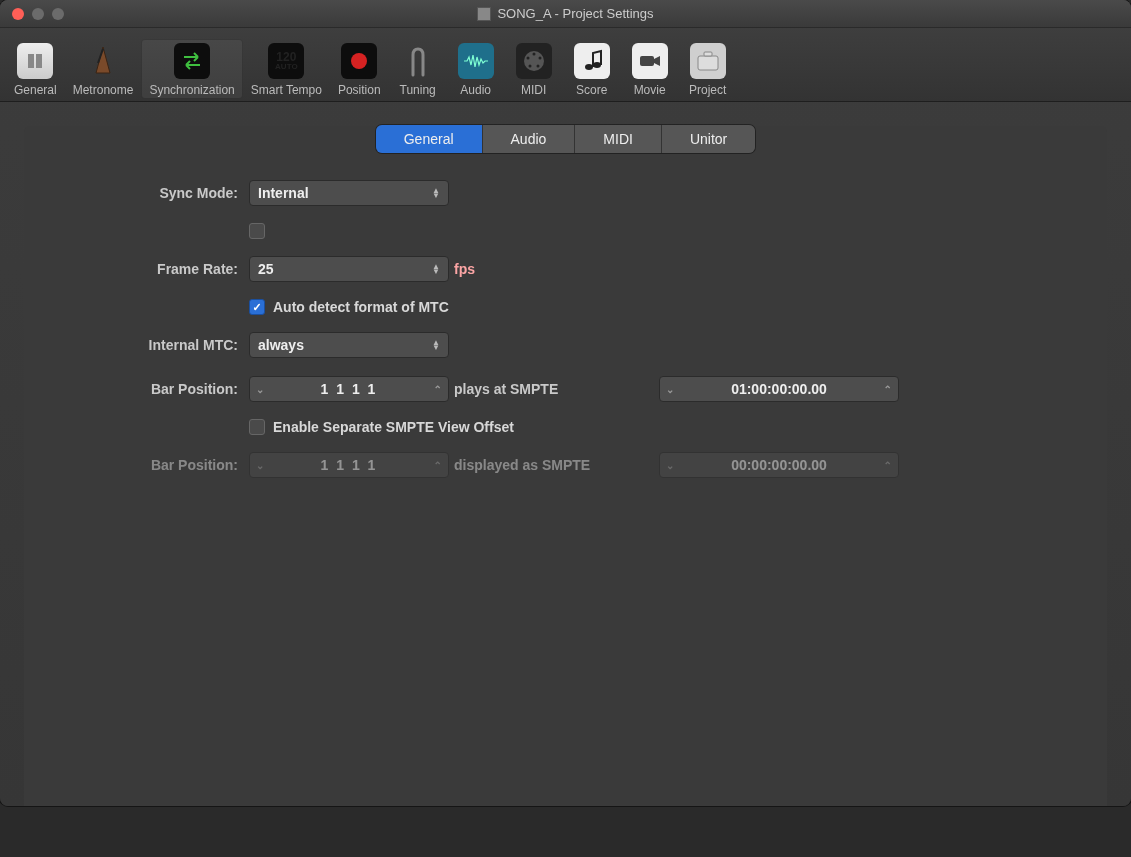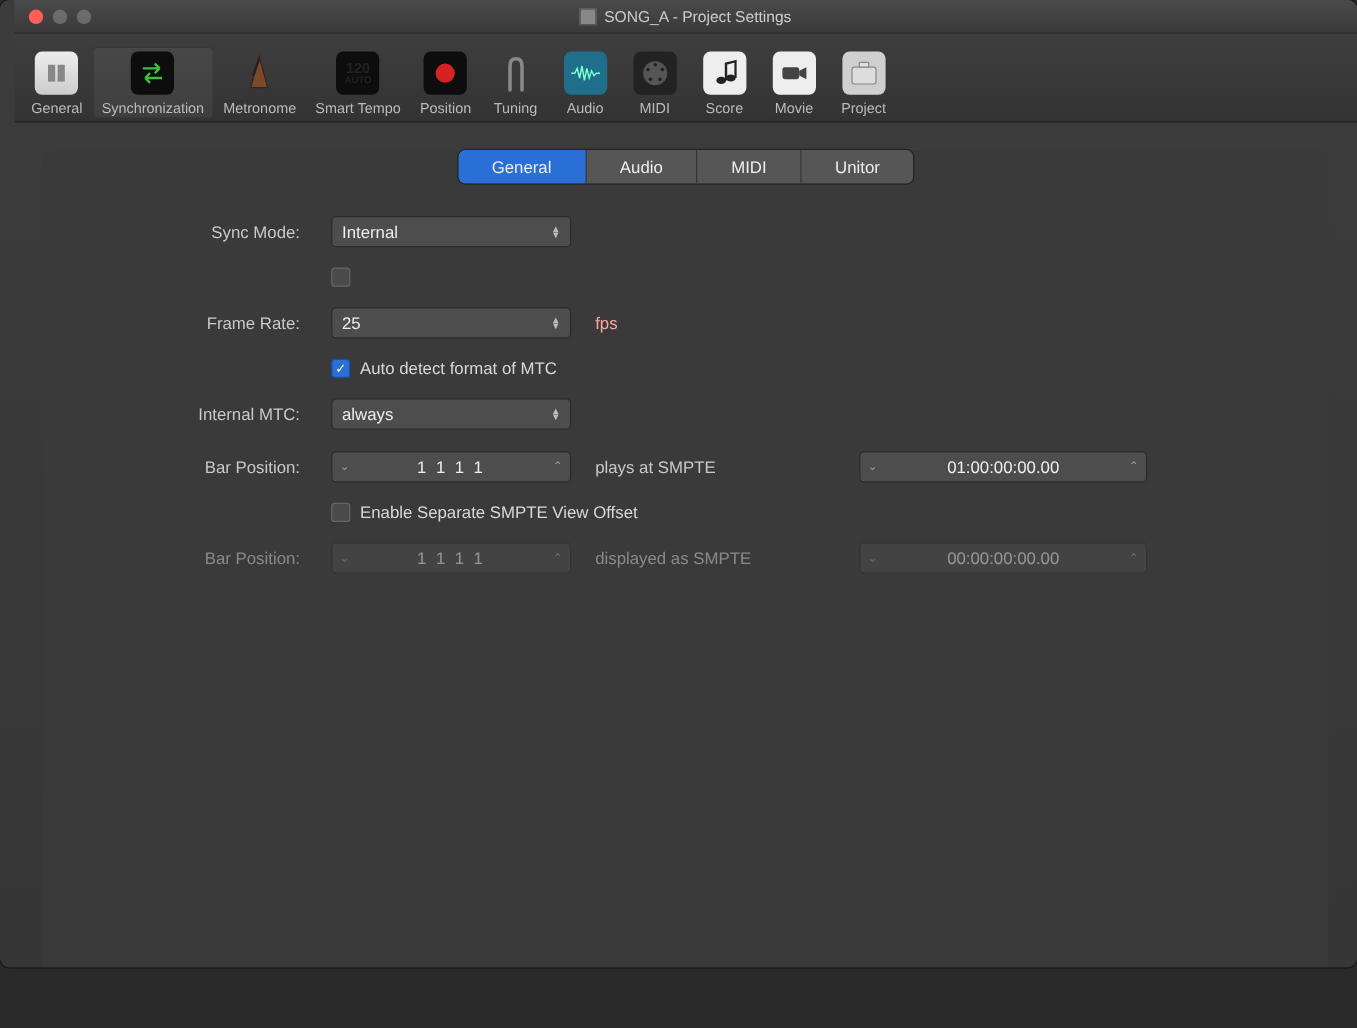--- a/index.html
+++ b/index.html
@@ -12,21 +12,20 @@
     color: #ddd;
     font-size: 13px;
   }
   .window {
     width: 1131px;
     height: 806px;
     background: linear-gradient(#3c3c3c, #363636);
     border-radius: 8px;
     overflow: hidden;
     box-shadow: 0 0 0 1px rgba(0,0,0,0.5);
-    padding-left: 12px;
   }
   
   .titlebar {
     height: 28px;
     background: linear-gradient(#4a4a4a, #3a3a3a);
     display: flex;
     align-items: center;
     position: relative;
     border-bottom: 1px solid #2a2a2a;
   }
@@ -139,22 +138,23 @@
   }
   .seg button:last-child { border-right: none; }
   .seg button.active { background: #2a6fd6; }
   .form {
     padding: 0 60px;
   }
   .row {
     display: grid;
     grid-template-columns: 160px 200px 200px 240px;
     align-items: center;
-    column-gap: 20px;
+    column-gap: 5px;
     min-height: 38px;
+    font-weight: bold;
   }
   .row .lbl { text-align: right; color: #c9c9c9; font-size: 14px; padding-right: 6px;}
   .select {
     background: #4d4d4d;
     border: 1px solid #2b2b2b;
     border-radius: 4px;
     height: 26px;
     display: flex;
     align-items: center;
     padding: 0 8px;
@@ -227,37 +227,37 @@
   <div class="toolbar">
     <div class="tool-item">
       <div class="icon-box ic-general">
         <svg width="18" height="18">
             <rect x="2" y="2" width="6" height="14" fill="#888"></rect>
             <rect x="10" y="2" width="6" height="14" fill="#888"></rect>
           </svg>
       </div>
       <span class="label">General</span>
     </div>
+    <div class="tool-item">
+      <div class="icon-box ic-metronome">
+        <svg width="26" height="32">
+            <path d="M13 2 L6 28 L20 28 Z" fill="#7a4a2a" stroke="#3a2414"></path>
+            <line x1="13" y1="4" x2="8" y2="18" stroke="#222" stroke-width="2"></line>
+          </svg>
+      </div>
+      <span class="label">Metronome</span>
+    </div>
     <div class="tool-item active">
       <div class="icon-box ic-sync">
         <svg width="24" height="20">
             <path d="M4 6 L18 6 M18 6 L14 2 M18 6 L14 10" stroke="#3fbf3f" stroke-width="2" fill="none"></path>
             <path d="M20 14 L6 14 M6 14 L10 10 M6 14 L10 18" stroke="#3fbf3f" stroke-width="2" fill="none"></path>
           </svg>
       </div>
       <span class="label">Synchronization</span>
-    </div>
-    <div class="tool-item">
-      <div class="icon-box ic-metronome">
-        <svg width="26" height="32">
-            <path d="M13 2 L6 28 L20 28 Z" fill="#7a4a2a" stroke="#3a2414"></path>
-            <line x1="13" y1="4" x2="8" y2="18" stroke="#222" stroke-width="2"></line>
-          </svg>
-      </div>
-      <span class="label">Metronome</span>
     </div>
     <div class="tool-item">
       <div class="icon-box ic-tempo">
         <span style="font-size:12px">120</span>
         <span style="font-size:8px">AUTO</span>
       </div>
       <span class="label">Smart Tempo</span>
     </div>
     <div class="tool-item">
       <div class="icon-box ic-record">

